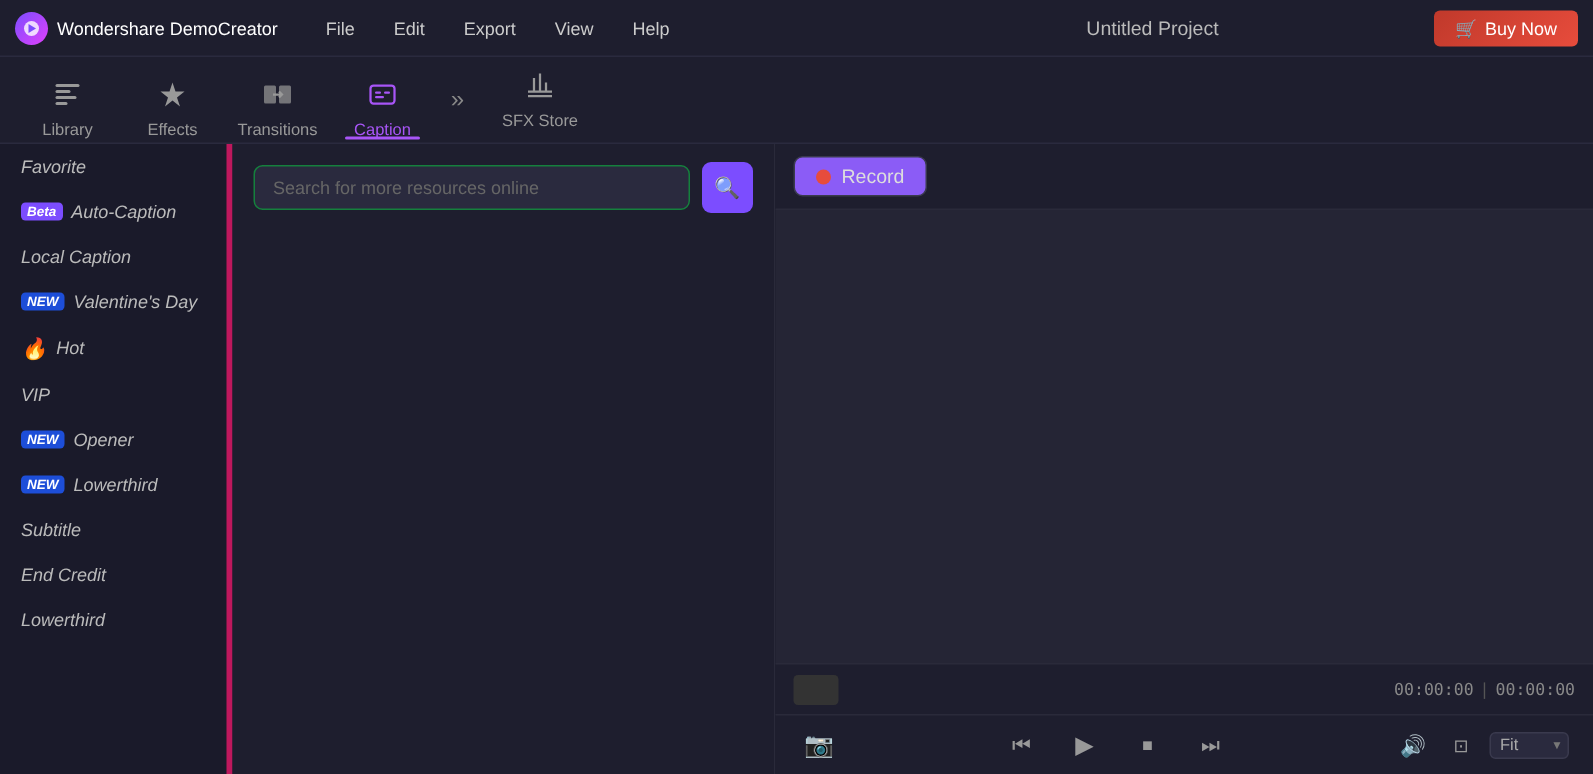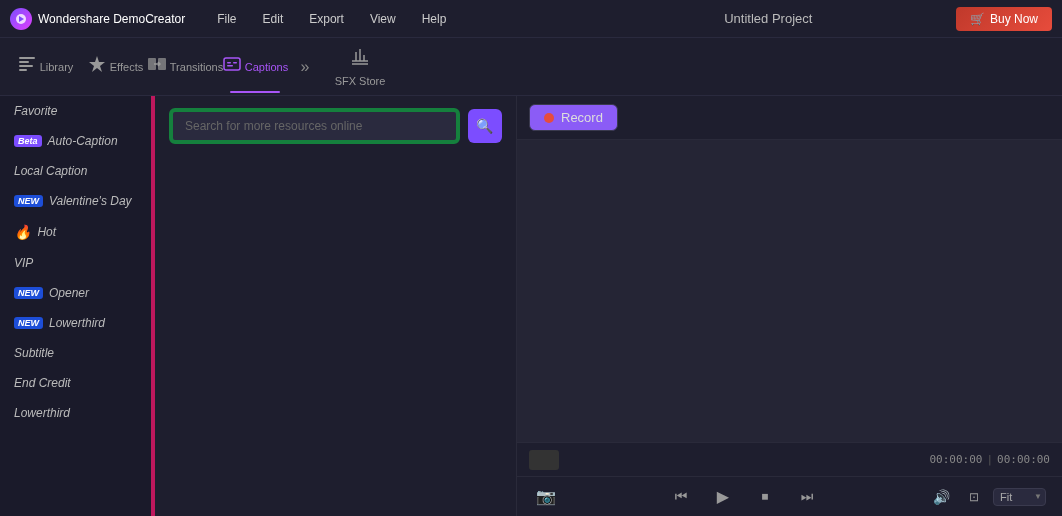--- a/index.html
+++ b/index.html
@@ -83,23 +83,23 @@
       display: flex;
       align-items: center;
       background: #1e1e2e;
       height: 58px;
       border-bottom: 1px solid #2a2a3e;
       padding: 0 10px;
       flex-shrink: 0;
     }
     .toolbar-tab {
       display: flex;
-      flex-direction: row;
-      align-items: center;
-      justify-content: center;
+      flex-direction: column;
+      align-items: center;
+      justify-content: flex-end;
       width: 70px;
       height: 52px;
       cursor: pointer;
       border-radius: 6px;
       font-size: 11px;
       color: #999;
       gap: 3px;
       position: relative;
     }
     .toolbar-tab.active {
@@ -199,21 +199,21 @@
     }
     .search-bar {
       display: flex;
       align-items: center;
       padding: 12px 14px;
       gap: 8px;
     }
     .search-input {
       flex: 1;
       background: #2a2a3e;
-      border: 4px solid #15803d;
+      border: 1px solid #15803d;
       border-radius: 6px;
       padding: 7px 12px;
       font-size: 12px;
       color: #aaa;
       outline: none;
     }
     .search-input::placeholder { color: #666; }
     .search-btn {
       background: #7c4dff;
       border: none;
@@ -418,21 +418,21 @@
   </div>
   <div class="toolbar-tab active">
     <span class="tab-icon">
       <svg viewBox="0 0 20 20">
           <rect x="2" y="4" width="16" height="12" rx="2" fill="none" stroke="currentColor" stroke-width="1.5"></rect>
           <rect x="5" y="8" width="4" height="1.5" rx="0.75"></rect>
           <rect x="11" y="8" width="4" height="1.5" rx="0.75"></rect>
           <rect x="5" y="11" width="6" height="1.5" rx="0.75"></rect>
         </svg>
     </span>
-    <span>Captions</span>
+    <span>Caption</span>
   </div>
   <div class="more-btn">»</div>
   <div class="sfx-tab">
     <span class="tab-icon">
       <svg viewBox="0 0 20 20">
           <path d="M10 2 L10 14 M6 5 L6 14 M14 8 L14 14 M2 14 L18 14 M2 17 L18 17" stroke="currentColor" stroke-width="1.5" fill="none"></path>
         </svg>
     </span>
     <span>SFX Store</span>
   </div>

